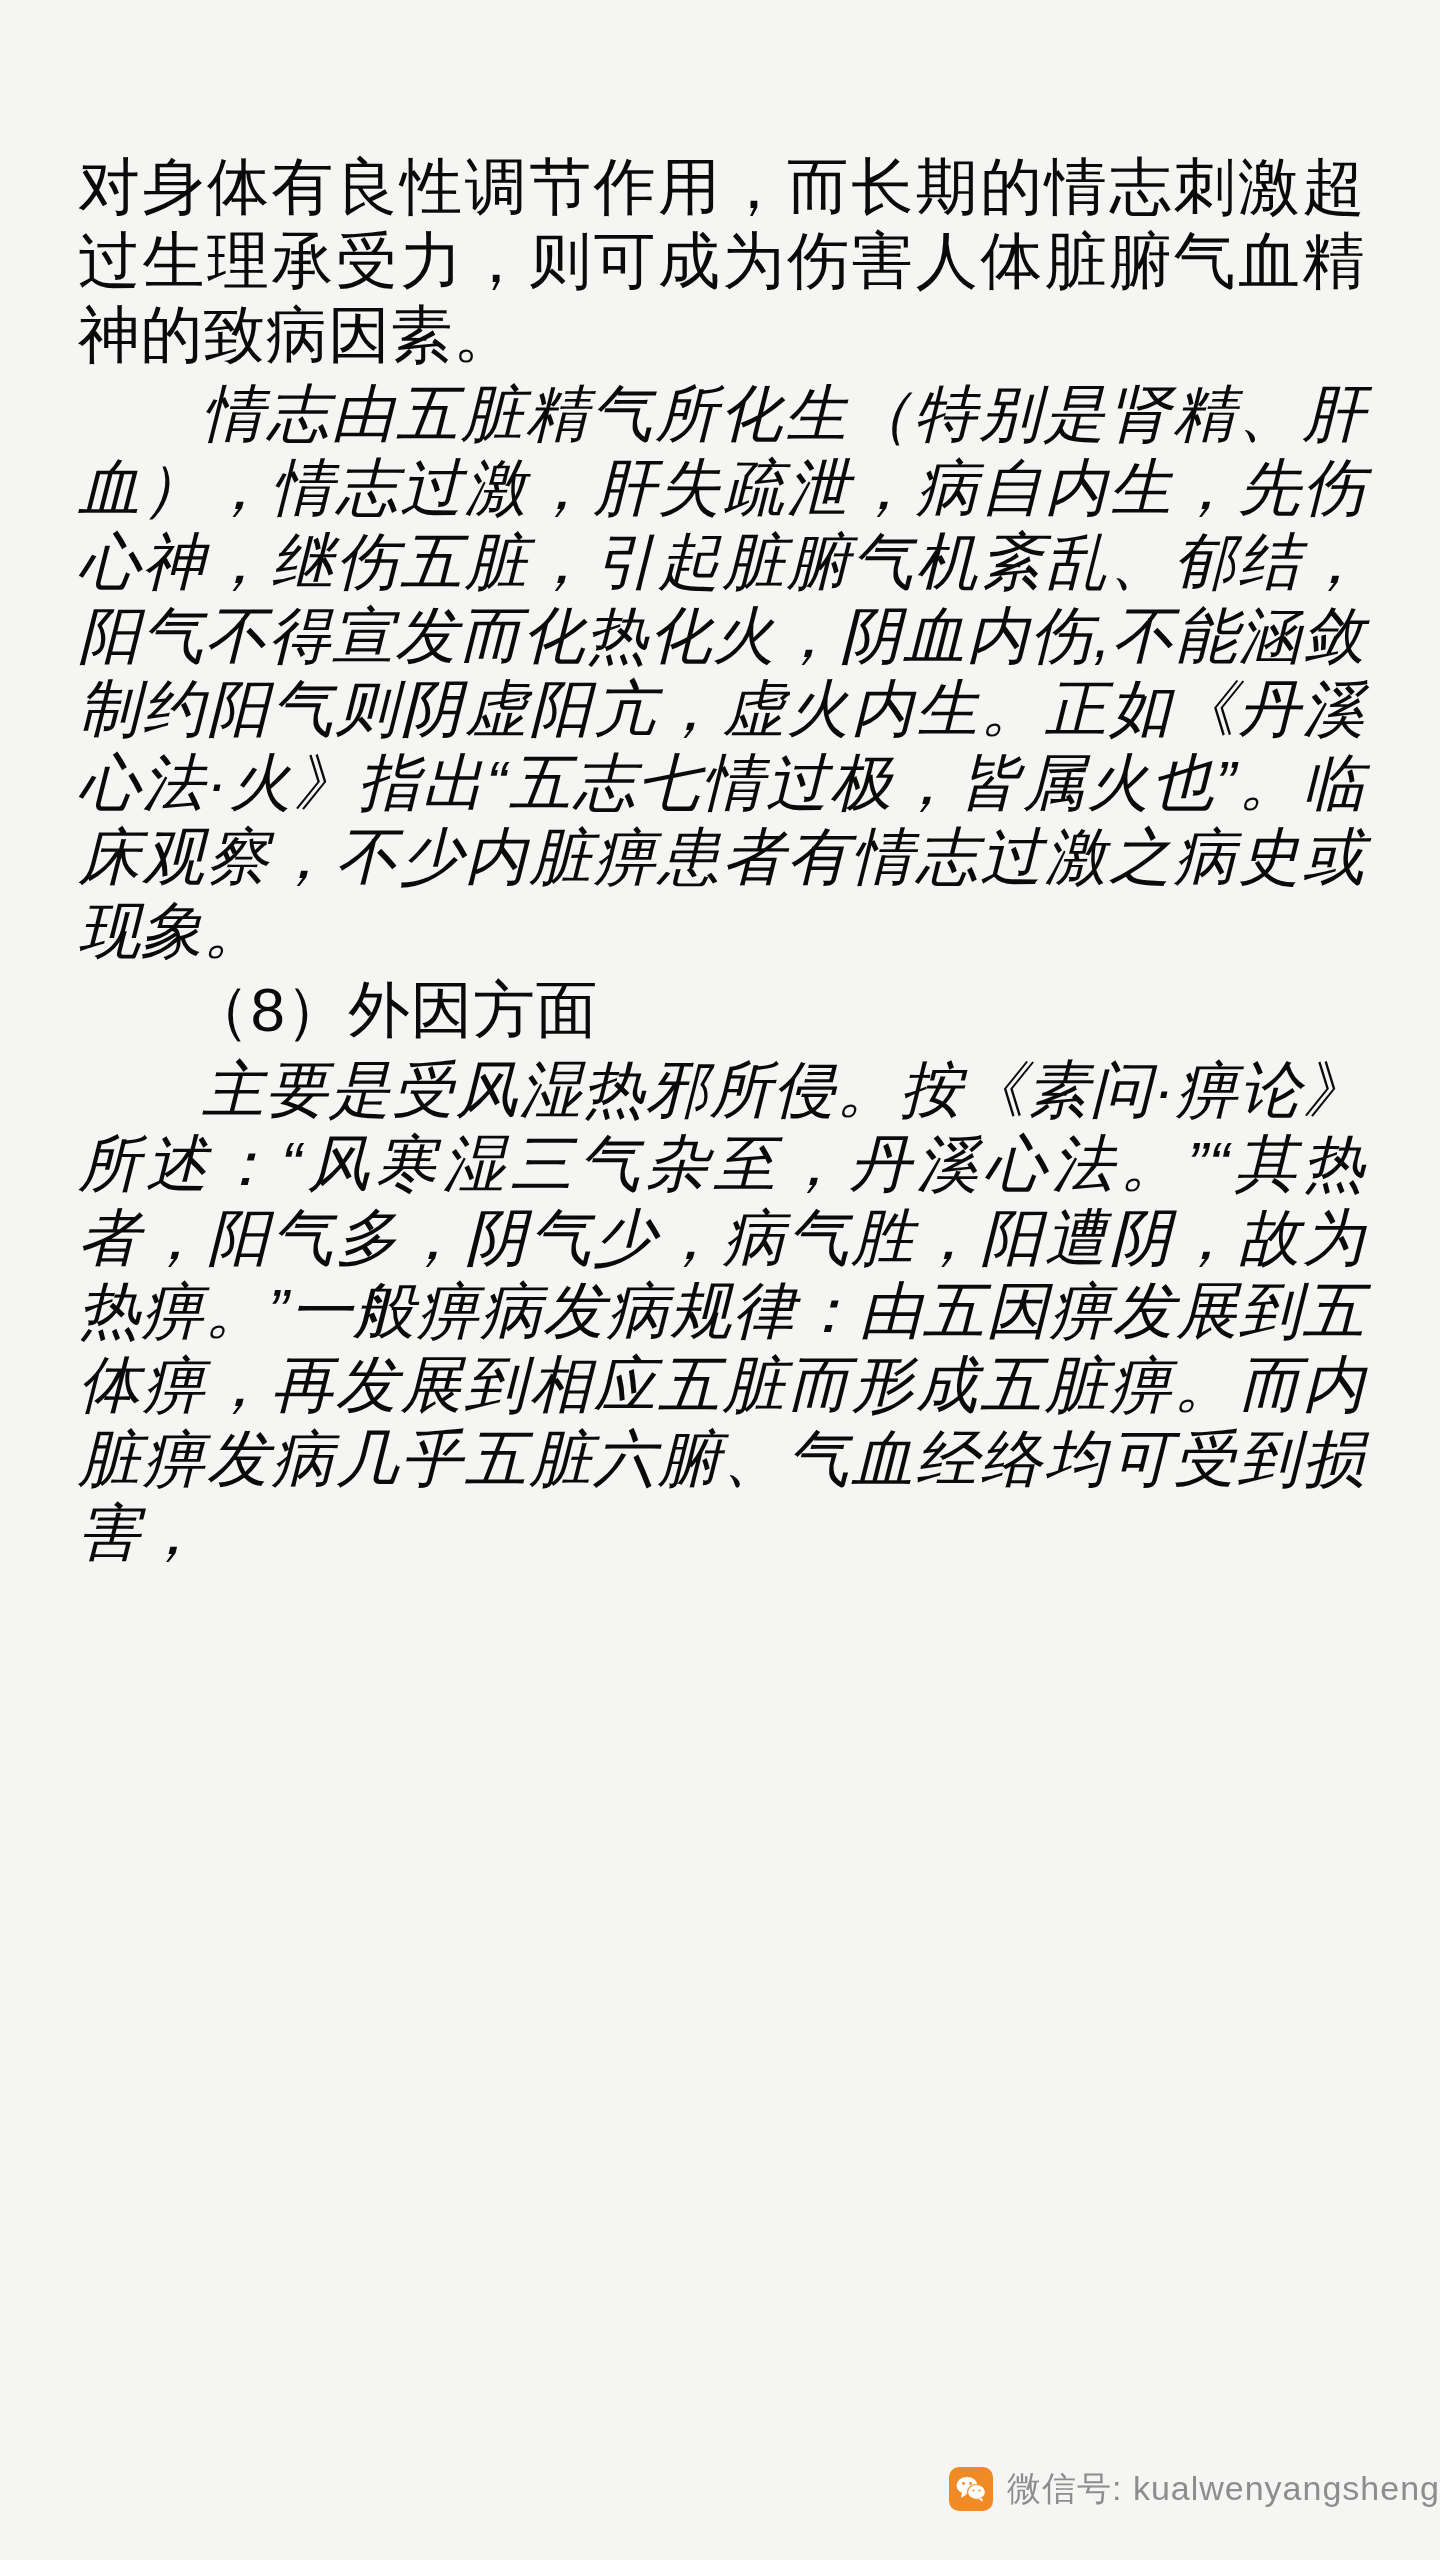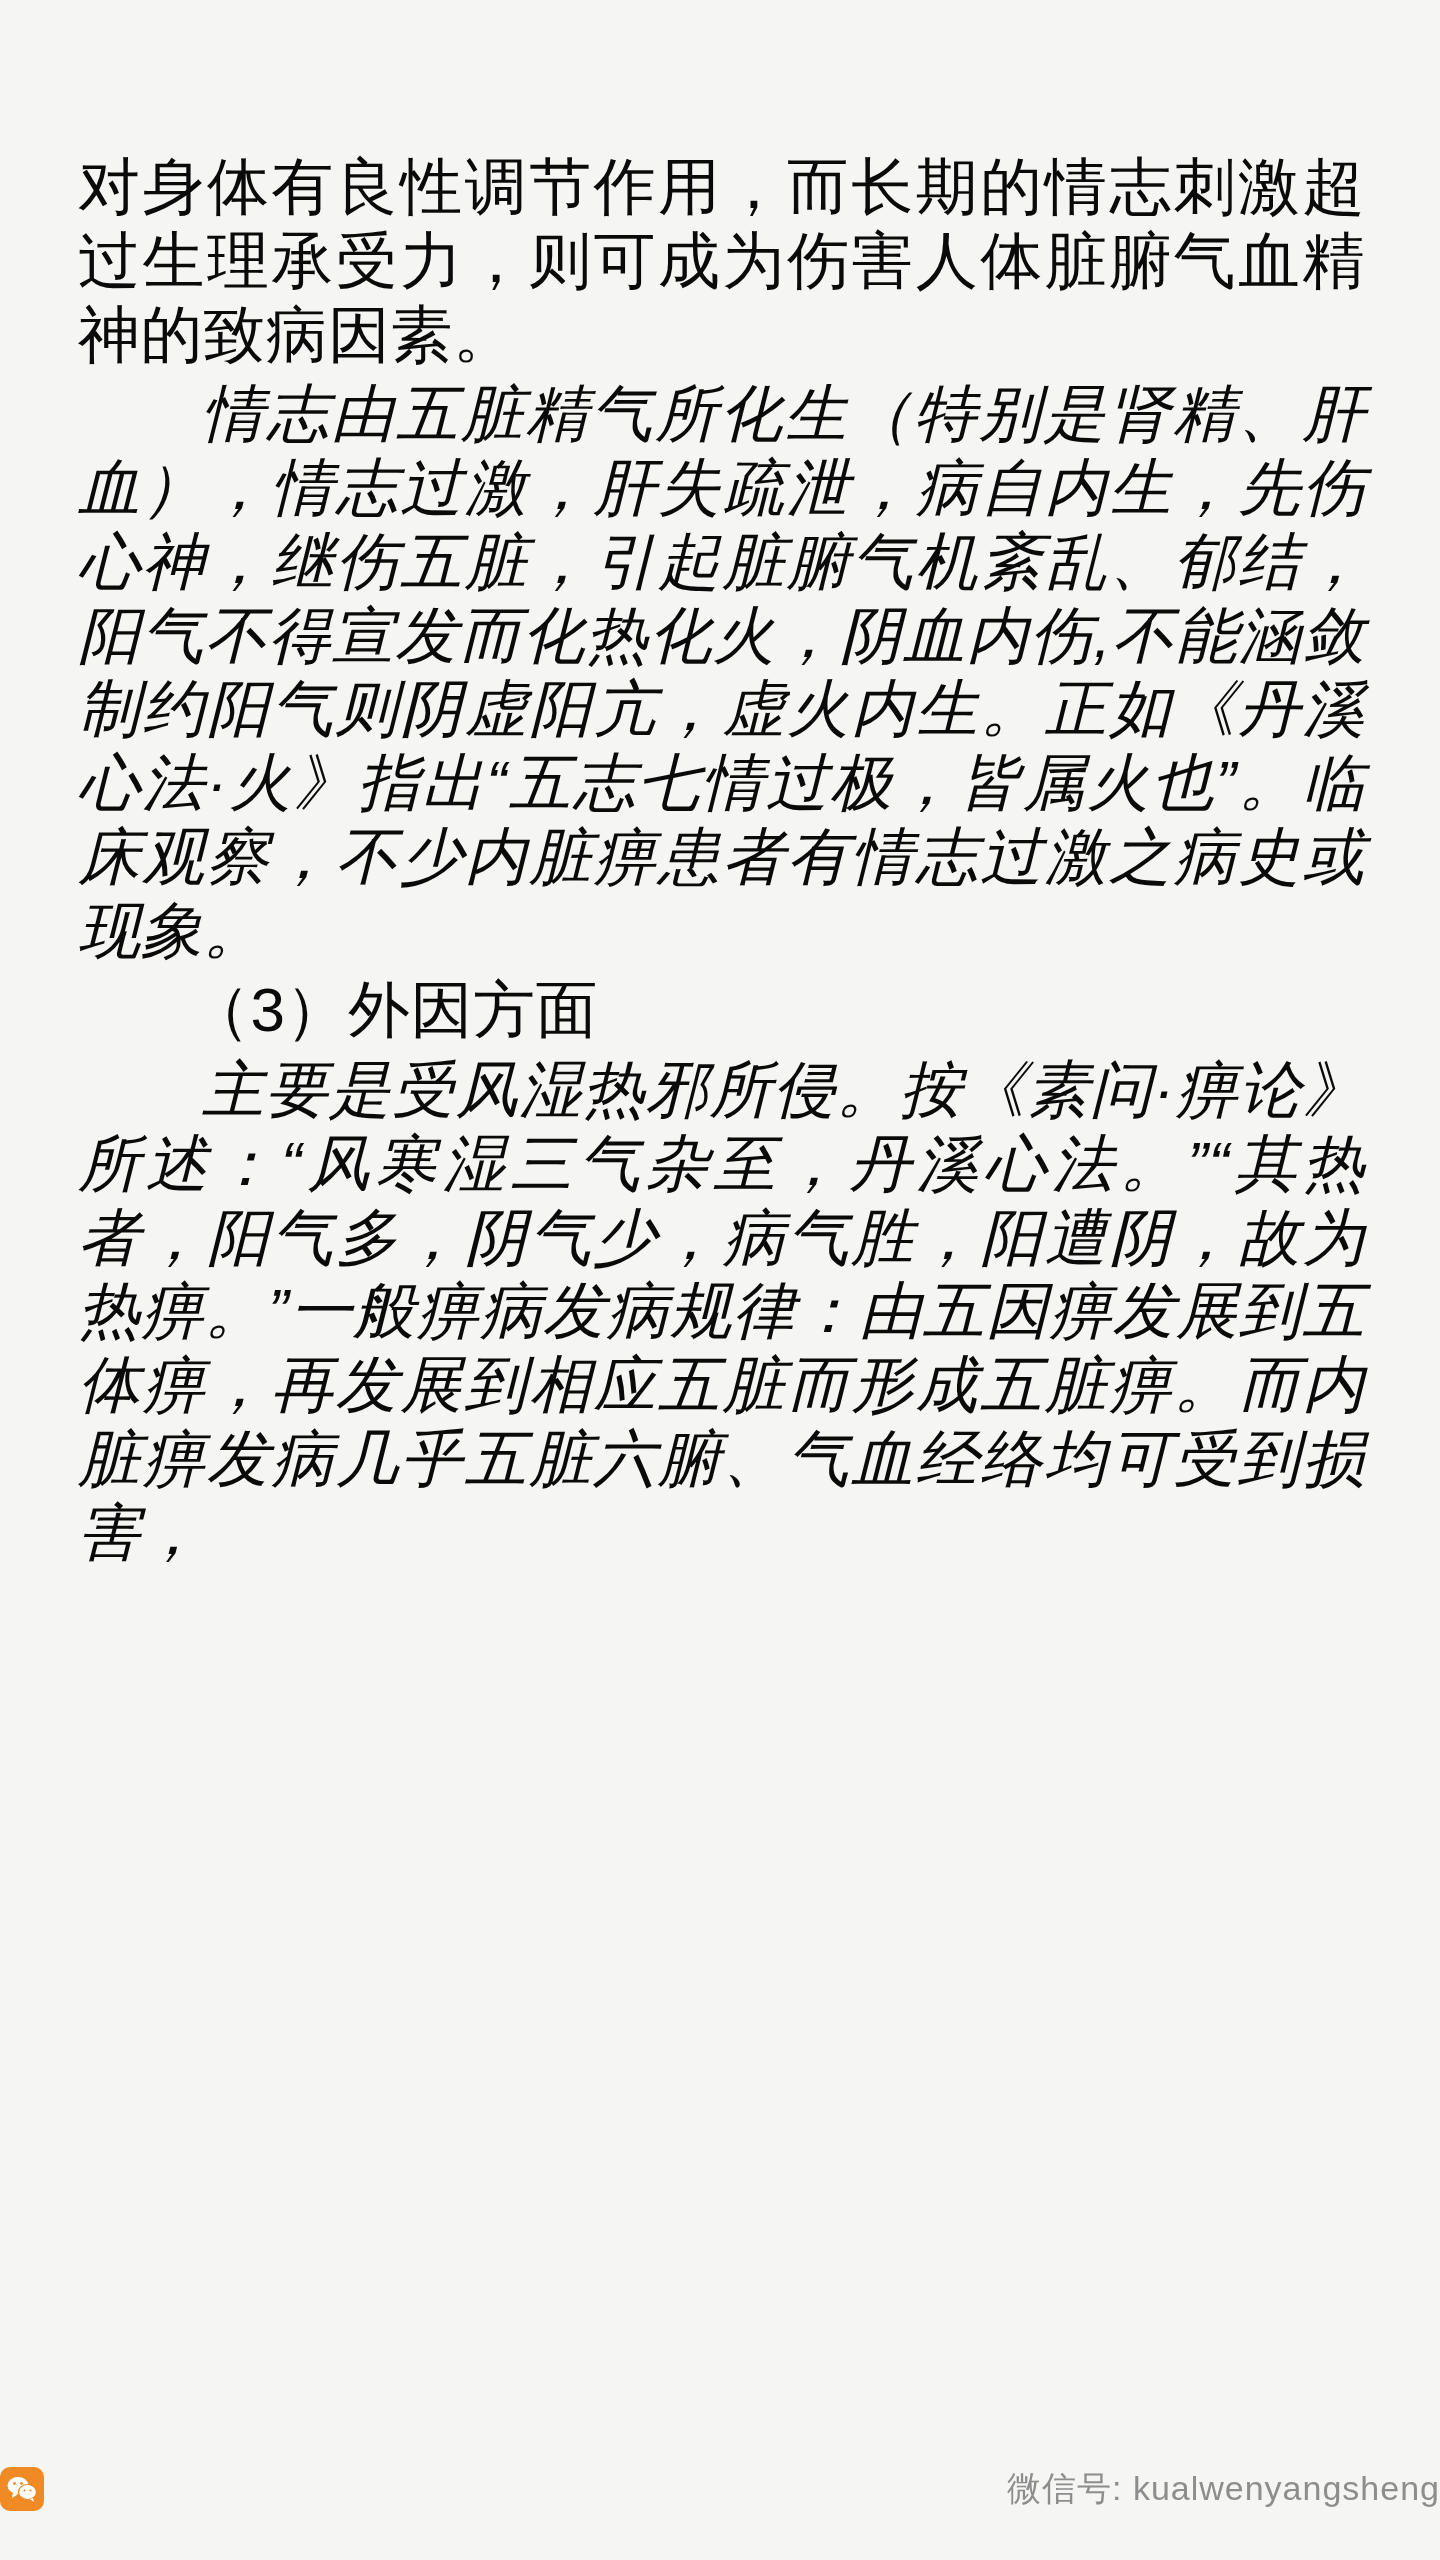--- a/index.html
+++ b/index.html
@@ -46,21 +46,21 @@
   .para.heading {
     text-indent: 110px;
   }
   .footer {
     position: absolute;
     left: 0;
     bottom: 48px;
     width: 1440px;
     display: flex;
     align-items: center;
-    justify-content: space-between;
+    justify-content: flex-end;
     gap: 14px;
   }
   .wechat-badge {
     width: 44px;
     height: 44px;
     border-radius: 10px;
     background: #f08a24;
     display: inline-flex;
     align-items: center;
     justify-content: center;
@@ -74,21 +74,21 @@
   }
 </style>
 </head>
 <body>
 
 <div class="page">
 
   <div class="article">
     <p class="para">对身体有良性调节作用，而长期的情志刺激超过生理承受力，则可成为伤害人体脏腑气血精神的致病因素。</p>
     <p class="para indent">情志由五脏精气所化生（特别是肾精、肝血），情志过激，肝失疏泄，病自内生，先伤心神，继伤五脏，引起脏腑气机紊乱、郁结，阳气不得宣发而化热化火，阴血内伤,不能涵敛制约阳气则阴虚阳亢，虚火内生。正如《丹溪心法·火》指出“五志七情过极，皆属火也”。临床观察，不少内脏痹患者有情志过激之病史或现象。</p>
-    <p class="para heading">（3）外因方面</p>
+    <p class="para heading">（8）外因方面</p>
     <p class="para indent">主要是受风湿热邪所侵。按《素问·痹论》所述：“风寒湿三气杂至，丹溪心法。”“其热者，阳气多，阴气少，病气胜，阳遭阴，故为热痹。”一般痹病发病规律：由五因痹发展到五体痹，再发展到相应五脏而形成五脏痹。而内脏痹发病几乎五脏六腑、气血经络均可受到损害，</p>
   </div>
 
   <div class="footer">
     <span class="wechat-badge">
       <svg width="30" height="26" viewBox="0 0 30 26" xmlns="http://www.w3.org/2000/svg">
         <ellipse cx="11" cy="9.5" rx="10.5" ry="8.5" fill="#ffffff"></ellipse>
         <polygon points="6,16 5,22 10.5,18.5" fill="#ffffff"></polygon>
         <ellipse cx="20.5" cy="16" rx="9" ry="7.5" fill="#ffffff" stroke="#f08a24" stroke-width="1.2"></ellipse>
         <polygon points="26,22 27,26 22.5,23" fill="#ffffff"></polygon>

